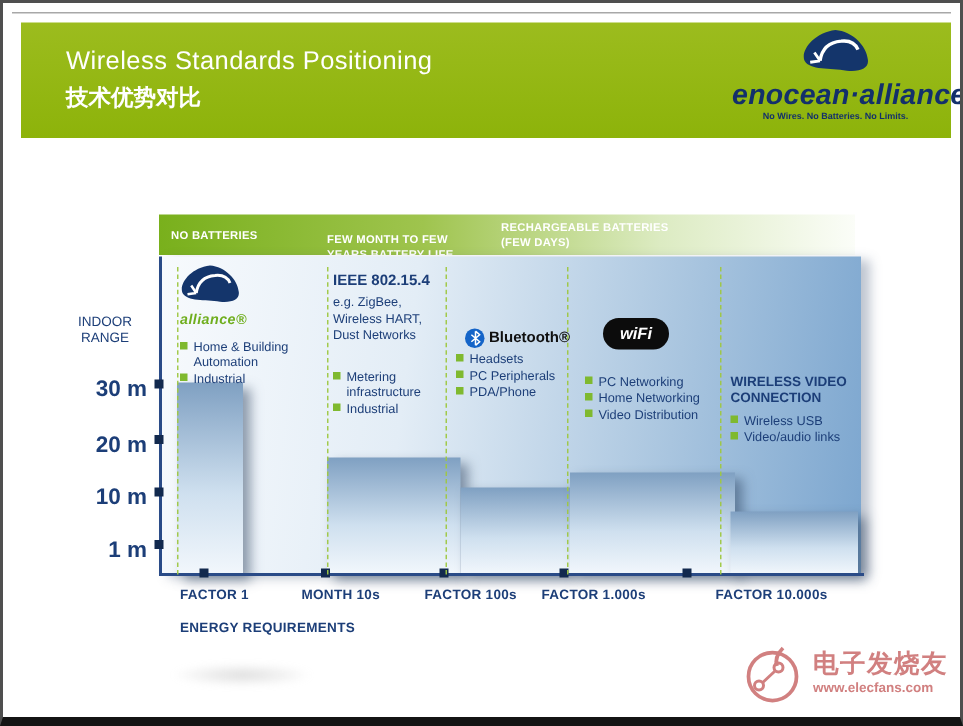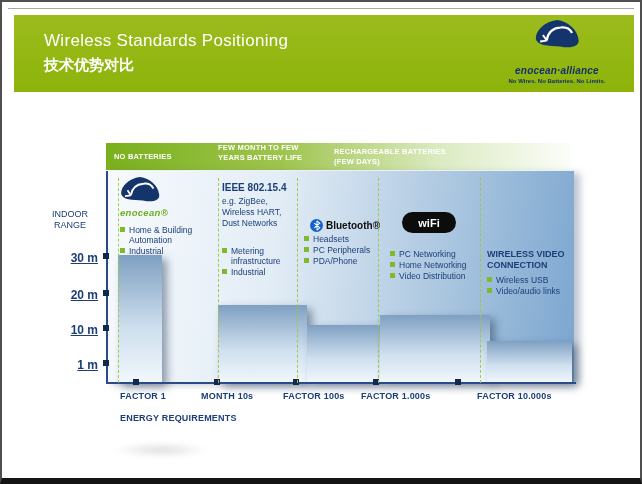--- a/index.html
+++ b/index.html
@@ -7,29 +7,29 @@
         font-family:"Liberation Sans",sans-serif;box-sizing:border-box;
         border:2px solid #4f4f4f;border-bottom:6px solid #141414;overflow:hidden;}
   .topline{position:absolute;top:6px;left:6px;right:6px;height:1px;background:#a8a8a8;}
 
   
   .banner{position:absolute;left:12px;top:13px;right:6px;height:77px;
           background:linear-gradient(#9cbc1e,#8db30a);padding-left:34px;}
   .banner-title{position:absolute;left:30px;top:16px;font-size:17px;color:#fff;letter-spacing:.3px;}
   .banner-sub{position:absolute;left:30px;top:41px;font-size:15px;font-weight:700;color:#fff;}
   .logo{position:absolute;right:8px;top:4px;width:138px;text-align:center;color:#13306b;}
-  .logo .brand{font-size:10px;font-weight:700;font-style:italic;letter-spacing:.2px;line-height:1;margin-top:13px;}
+  .logo .brand{font-size:19px;font-weight:700;font-style:italic;letter-spacing:.2px;line-height:1;}
   .logo .tagline{font-size:6px;font-weight:700;margin-top:2px;}
 
   
   .band{position:absolute;left:104px;top:141px;width:464px;height:27px;
         background:linear-gradient(90deg,#79b01c 0%,#9fc44e 38%,#dcebc2 72%,#fbfdf8 100%);}
   .bandlabel{position:absolute;color:#fff;font-size:7.5px;font-weight:700;line-height:1.3;letter-spacing:.2px;}
   .bl1{left:8px;top:9px;}
-  .bl2{left:112px;top:0;width:98px;}
+  .bl2{left:112px;top:12px;width:98px;}
   .bl3{left:228px;top:4px;width:125px;}
 
   
   .chart{position:absolute;left:104px;top:169px;width:466px;height:212px;
          background:linear-gradient(97deg,#f7fafd 0%,#e3edf6 35%,#a9c5df 72%,#7ca6cf 100%);
          border-left:2px solid #2a4b87;box-shadow:6px 2px 7px rgba(70,90,120,.35);}
   .bar{position:absolute;background:linear-gradient(#7fa0c2,#cfe0ef 58%,#f2f7fc 100%);
        filter:drop-shadow(5px 4px 4px rgba(40,62,92,.5));}
   .b1{left:10px; top:84px; width:44px; height:128px;}
   .b2{left:110px;top:134px;width:89px; height:78px;}
@@ -43,28 +43,28 @@
   .col-head{font-size:10px;font-weight:700;color:#1c3e78;line-height:1.2;}
   .col-sub{font-size:8.5px;line-height:1.3;color:#1c3e78;margin-top:2px;}
   .bullets{margin-top:3px;}
   .bullet{display:flex;font-size:8.5px;line-height:1.18;color:#1c3e78;margin-bottom:1px;}
   .sq{flex:0 0 5px;width:5px;height:5px;background:#7fb92f;margin:2px 4px 0 0;}
   .enocean-word{font-size:9.5px;font-weight:700;font-style:italic;color:#6fae1e;letter-spacing:.3px;}
   .bt-row{display:flex;align-items:center;}
   .bt-circle{width:13px;height:13px;border-radius:50%;background:#1464c8;display:flex;
              align-items:center;justify-content:center;margin-right:3px;}
   .bt-word{font-size:10px;font-weight:700;color:#101010;}
-  .wifi-pill{width:54px;height:21px;border-radius:11px;background:#0c0c0c;color:#fff;
+  .wifi-pill{width:44px;height:21px;border-radius:11px;background:#0c0c0c;color:#fff;
              display:flex;align-items:center;justify-content:center;
-             font-size:11px;font-weight:700;}
+             font-size:11px;font-weight:700;font-style:italic;}
 
   
   .xaxis{position:absolute;left:104px;top:380px;width:470px;height:2px;background:#2a4b87;}
   .tick{position:absolute;width:6px;height:6px;background:#12294e;}
-  .ylab{position:absolute;left:30px;width:66px;text-align:right;font-size:12px;font-weight:700;color:#1c3e78;text-decoration:underline;}
+  .ylab{position:absolute;left:30px;width:66px;text-align:right;font-size:15px;font-weight:700;color:#1c3e78;}
   .range-title{position:absolute;left:40px;width:56px;top:207px;text-align:center;
                font-size:9px;font-weight:400;color:#1c3e78;line-height:1.25;}
   .xlab{position:absolute;top:389px;font-size:9px;font-weight:700;color:#1c3e78;letter-spacing:.2px;}
   .energy{position:absolute;left:118px;top:411px;font-size:9px;font-weight:700;color:#1c3e78;letter-spacing:.2px;text-align:center;}
 
   
   .wm{position:absolute;left:490px;top:419px;width:148px;height:56px;display:flex;
       align-items:center;color:#c96a6a;opacity:.85;}
   .wm-text{margin-left:4px;line-height:1.05;}
   .wm-title{font-size:17px;font-weight:700;letter-spacing:1px;}
@@ -110,21 +110,21 @@
     <div class="dash d3"></div>
     <div class="dash d4"></div>
     <div class="dash d5"></div>
 
     <div class="col" style="left:12px;top:5px;width:86px;">
       <svg width="40" height="27" viewBox="0 0 48 32">
         <path d="M24 1 C36 2 46 12 47 22 C48 28 42 31 32 30 C20 28 6 30 2 23 C-1 16 8 3 24 1 Z" fill="#14356b"></path>
         <path d="M13 23 q2 -13 15 -14 q9 -1 12 6" stroke="#fff" stroke-width="2.4" fill="none"></path>
         <path d="M13 23 l-4 -6 M13 23 l-7 1" stroke="#fff" stroke-width="2" fill="none"></path>
       </svg>
-      <div class="enocean-word">enocean®</div>
+      <div class="enocean-word">alliance®</div>
       <div class="bullets" style="margin-top:7px;">
         <div class="bullet">
             <span class="sq"></span>
             <span>Home &amp; Building Automation</span>
           </div>
         <div class="bullet">
             <span class="sq"></span>
             <span>Industrial</span>
           </div>
       </div>
@@ -226,13 +226,26 @@
   <div class="tick" style="left:371px;top:377px;"></div>
   <div class="tick" style="left:453px;top:377px;"></div>
   <div class="xlab" style="left:118px;">FACTOR 1</div>
   <div class="xlab" style="left:199px;">MONTH 10s</div>
   <div class="xlab" style="left:281px;">FACTOR 100s</div>
   <div class="xlab" style="left:359px;">FACTOR 1.000s</div>
   <div class="xlab" style="left:441px;padding-left:34px;">FACTOR 10.000s</div>
   <div class="energy">ENERGY REQUIREMENTS</div>
 
   <div class="wm-left"></div>
+  <div class="wm">
+    <svg width="46" height="46" viewBox="0 0 46 46">
+      <circle cx="23" cy="25" r="16" stroke="#c96a6a" stroke-width="2.5" fill="none"></circle>
+      <path d="M30 6 q-6 6 -4 12" stroke="#c96a6a" stroke-width="2.5" fill="none"></path>
+      <circle cx="14" cy="31" r="3" stroke="#c96a6a" stroke-width="2" fill="none"></circle>
+      <circle cx="27" cy="19" r="3" stroke="#c96a6a" stroke-width="2" fill="none"></circle>
+      <line x1="16.5" y1="29" x2="24.5" y2="21.5" stroke="#c96a6a" stroke-width="2"></line>
+    </svg>
+    <div class="wm-text">
+      <div class="wm-title">电子发烧友</div>
+      <div class="wm-url">www.elecfans.com</div>
+    </div>
+  </div>
 </div>
 
 </body></html>

